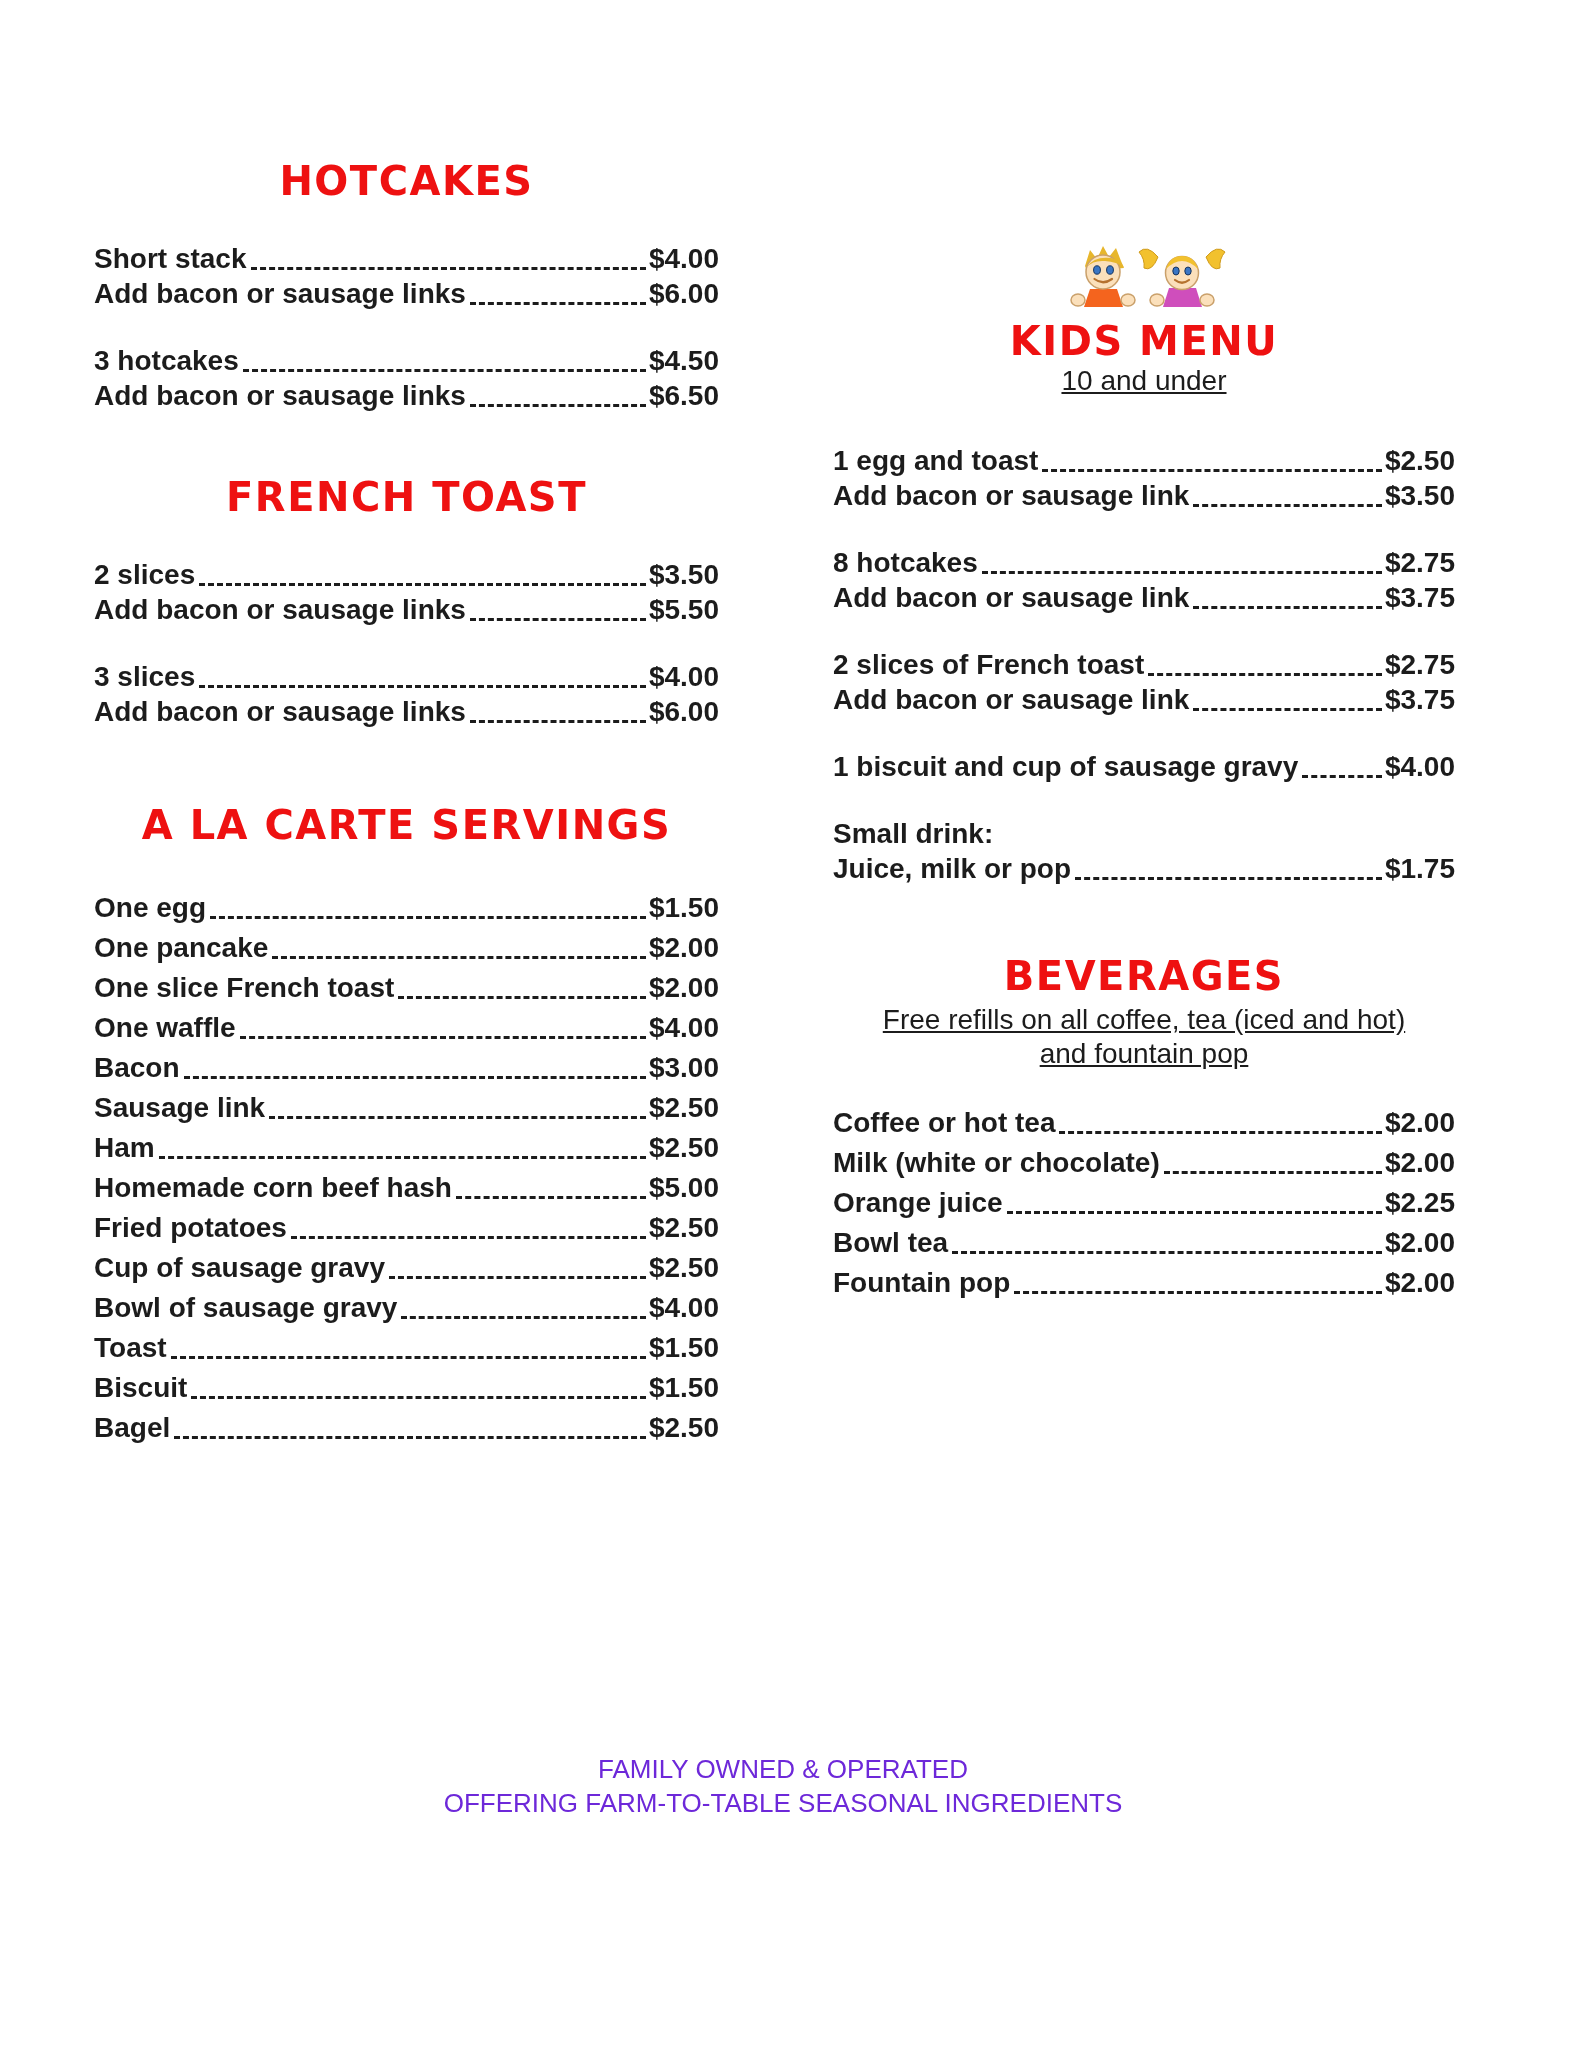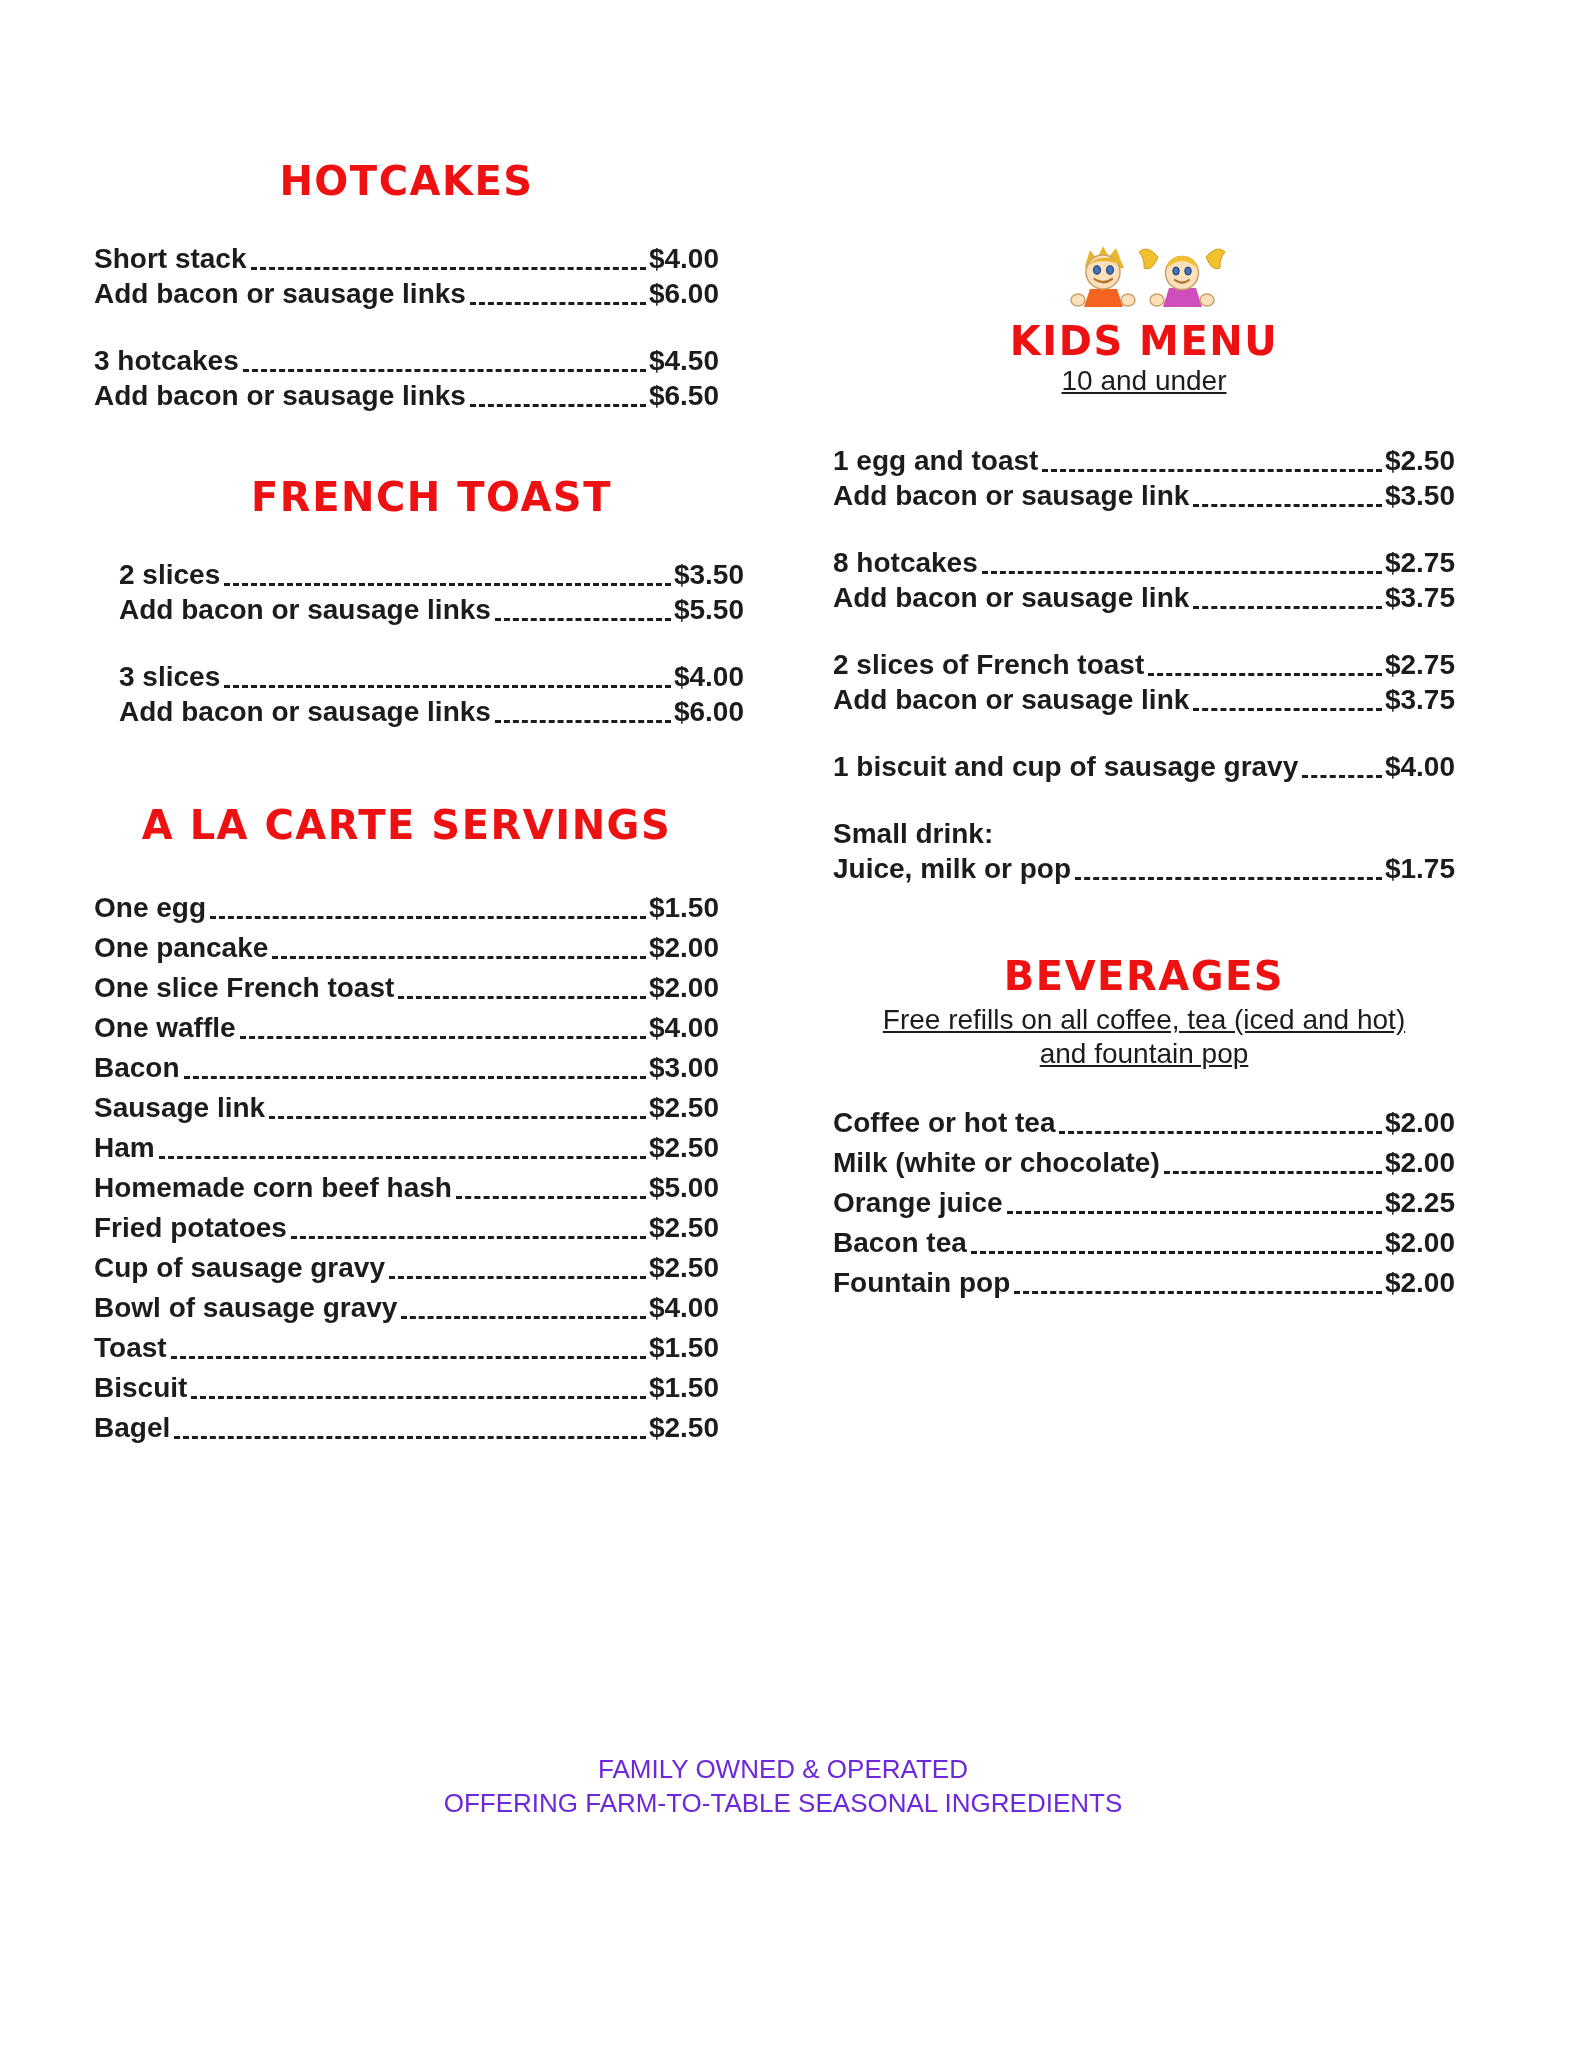--- a/index.html
+++ b/index.html
@@ -8,21 +8,21 @@
     width: 1582px; height: 2048px; position: relative;
     font-family: "Liberation Sans", sans-serif;
     color: #1c1c1c;
     overflow: hidden;
   }
   .col { position: absolute; }
   #left-column  { left: 94px;  top: 136px; width: 625px; }
   #right-column { left: 833px; top: 222px; width: 622px; }
 
   .menu-section { width: 100%; margin-top: 20px; }
-  #french-toast { margin-top: 60px; margin-left: 25px; }
+  #french-toast { margin-top: 60px; }
   #a-la-carte   { margin-top: 72px; }
   #beverages    { margin-top: 66px; }
 
   .section-title {
     font-family: "DejaVu Sans", "Liberation Sans", sans-serif;
     font-size: 40px; font-weight: 800;
     letter-spacing: 1.5px;
     text-align: center;
     height: 48px; line-height: 48px;
     margin-bottom: 36px;
@@ -308,21 +308,21 @@
             <span class="label">Milk (white or chocolate)</span>
             <span class="leader"></span>
             <span class="price">$2.00</span>
           </div>
           <div class="row">
             <span class="label">Orange juice</span>
             <span class="leader"></span>
             <span class="price">$2.25</span>
           </div>
           <div class="row">
-            <span class="label">Bacon tea</span>
+            <span class="label">Bowl tea</span>
             <span class="leader"></span>
             <span class="price">$2.00</span>
           </div>
           <div class="row">
             <span class="label">Fountain pop</span>
             <span class="leader"></span>
             <span class="price">$2.00</span>
           </div>
         </div>
       </section>

